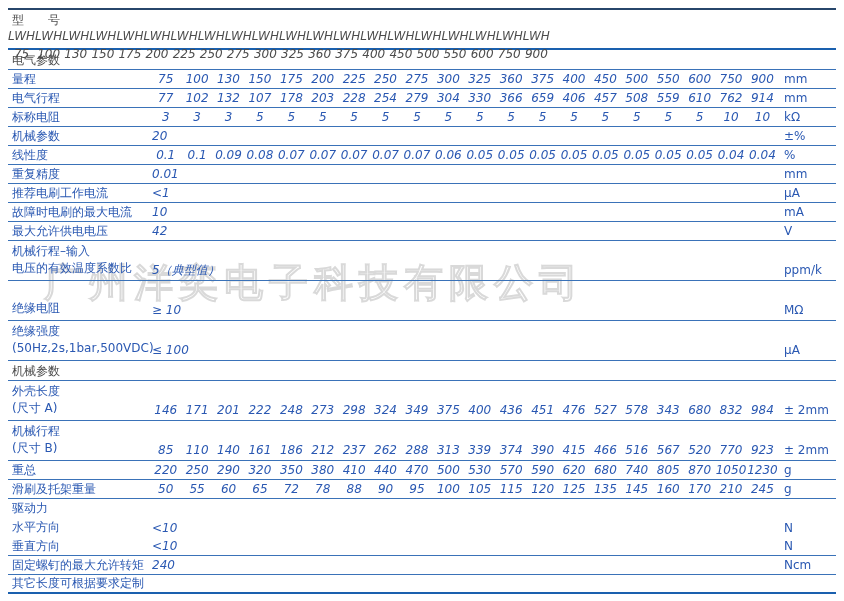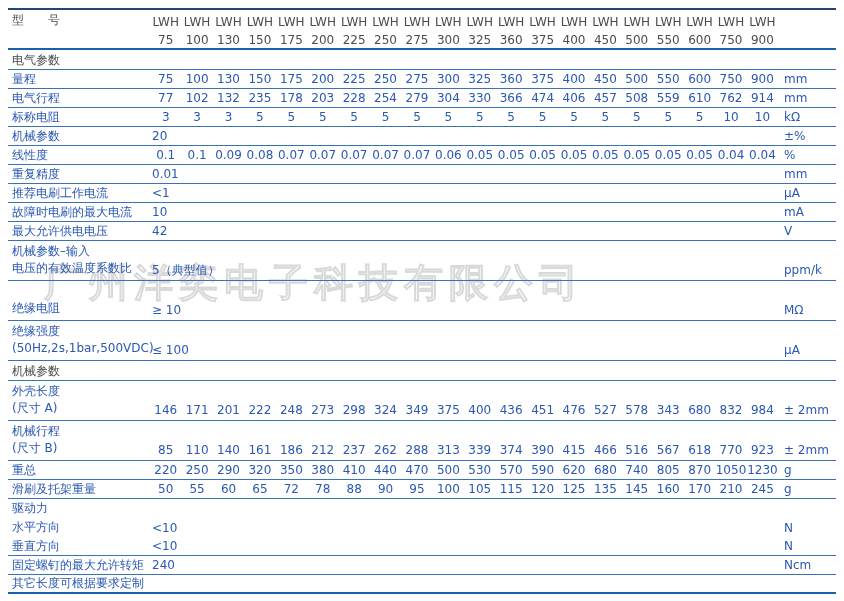--- a/index.html
+++ b/index.html
@@ -16,28 +16,28 @@
   }
   .sheet{
     position:absolute;left:8px;top:8px;width:828px;z-index:2;
     border-top:2px solid var(--border_dark);
   }
   .row{
     display:flex;align-items:center;height:19px;box-sizing:border-box;
     border-bottom:1px solid var(--line);
     font-size:12px;color:var(--text_blue);line-height:14px;
   }
-  .row.header{height:40px;border-bottom:2px solid var(--line_strong);color:var(--text_dark);align-items:flex-start;padding-top:3px;}
+  .row.header{height:40px;border-bottom:2px solid var(--line_strong);color:var(--text_dark);align-items:flex-start;padding-top:3px;flex-direction:column;}
   .row.section{height:20px;color:var(--text_dark);}
   .row.two{height:40px;align-items:flex-end;padding-bottom:3px;}
   .row.no-border{border-bottom:none;}
   .row.strong{border-bottom:2px solid var(--line_strong);}
   .col-label{width:142px;flex:none;padding-left:4px;box-sizing:border-box;}
   .col-label .lline{line-height:17px;}
-  .col-vals{flex:1;display:flex;min-width:0;}
+  .col-vals{flex:1;display:flex;min-width:0;font-style:italic;}
   .cell{flex:1;text-align:center;}
   .single-val{padding-left:2px;text-align:center;}
   .col-unit{width:58px;flex:none;padding-left:6px;box-sizing:border-box;}
   .hcell{flex:1;text-align:center;}
   .hcell div{line-height:18px;}
   .section-label{padding-left:4px;}
 </style>
 </head>
 <body style="--line: #3a72b8; --line_strong: #1a60ae; --border_dark: #27466b; --text_blue: #2a58b2; --text_dark: #4c4c4c; --watermark: #d9d9d9;">
 
@@ -163,30 +163,30 @@
         <div class="col-unit">mm</div>
       </div>
       <div class="row">
         <div class="col-label">
           <div class="lline">电气行程</div>
         </div>
         <div class="col-vals">
           <div class="cell">77</div>
           <div class="cell">102</div>
           <div class="cell">132</div>
-          <div class="cell">235</div>
+          <div class="cell">107</div>
           <div class="cell">178</div>
           <div class="cell">203</div>
           <div class="cell">228</div>
           <div class="cell">254</div>
           <div class="cell">279</div>
           <div class="cell">304</div>
           <div class="cell">330</div>
           <div class="cell">366</div>
-          <div class="cell">474</div>
+          <div class="cell">659</div>
           <div class="cell">406</div>
           <div class="cell">457</div>
           <div class="cell">508</div>
           <div class="cell">559</div>
           <div class="cell">610</div>
           <div class="cell">762</div>
           <div class="cell">914</div>
         </div>
         <div class="col-unit">mm</div>
       </div>
@@ -286,21 +286,21 @@
         <div class="col-label">
           <div class="lline">最大允许供电电压</div>
         </div>
         <div class="col-vals">
           <div class="single-val">42</div>
         </div>
         <div class="col-unit">V</div>
       </div>
       <div class="row two">
         <div class="col-label">
-          <div class="lline">机械参数–输入</div>
+          <div class="lline">机械行程–输入</div>
           <div class="lline">电压的有效温度系数比</div>
         </div>
         <div class="col-vals">
           <div class="single-val">5（典型值）</div>
         </div>
         <div class="col-unit">ppm/k</div>
       </div>
       <div class="row two">
         <div class="col-label">
           <div class="lline">绝缘电阻</div>
@@ -368,21 +368,21 @@
           <div class="cell">262</div>
           <div class="cell">288</div>
           <div class="cell">313</div>
           <div class="cell">339</div>
           <div class="cell">374</div>
           <div class="cell">390</div>
           <div class="cell">415</div>
           <div class="cell">466</div>
           <div class="cell">516</div>
           <div class="cell">567</div>
-          <div class="cell">618</div>
+          <div class="cell">520</div>
           <div class="cell">770</div>
           <div class="cell">923</div>
         </div>
         <div class="col-unit">± 2mm</div>
       </div>
       <div class="row">
         <div class="col-label">
           <div class="lline">重总</div>
         </div>
         <div class="col-vals">

